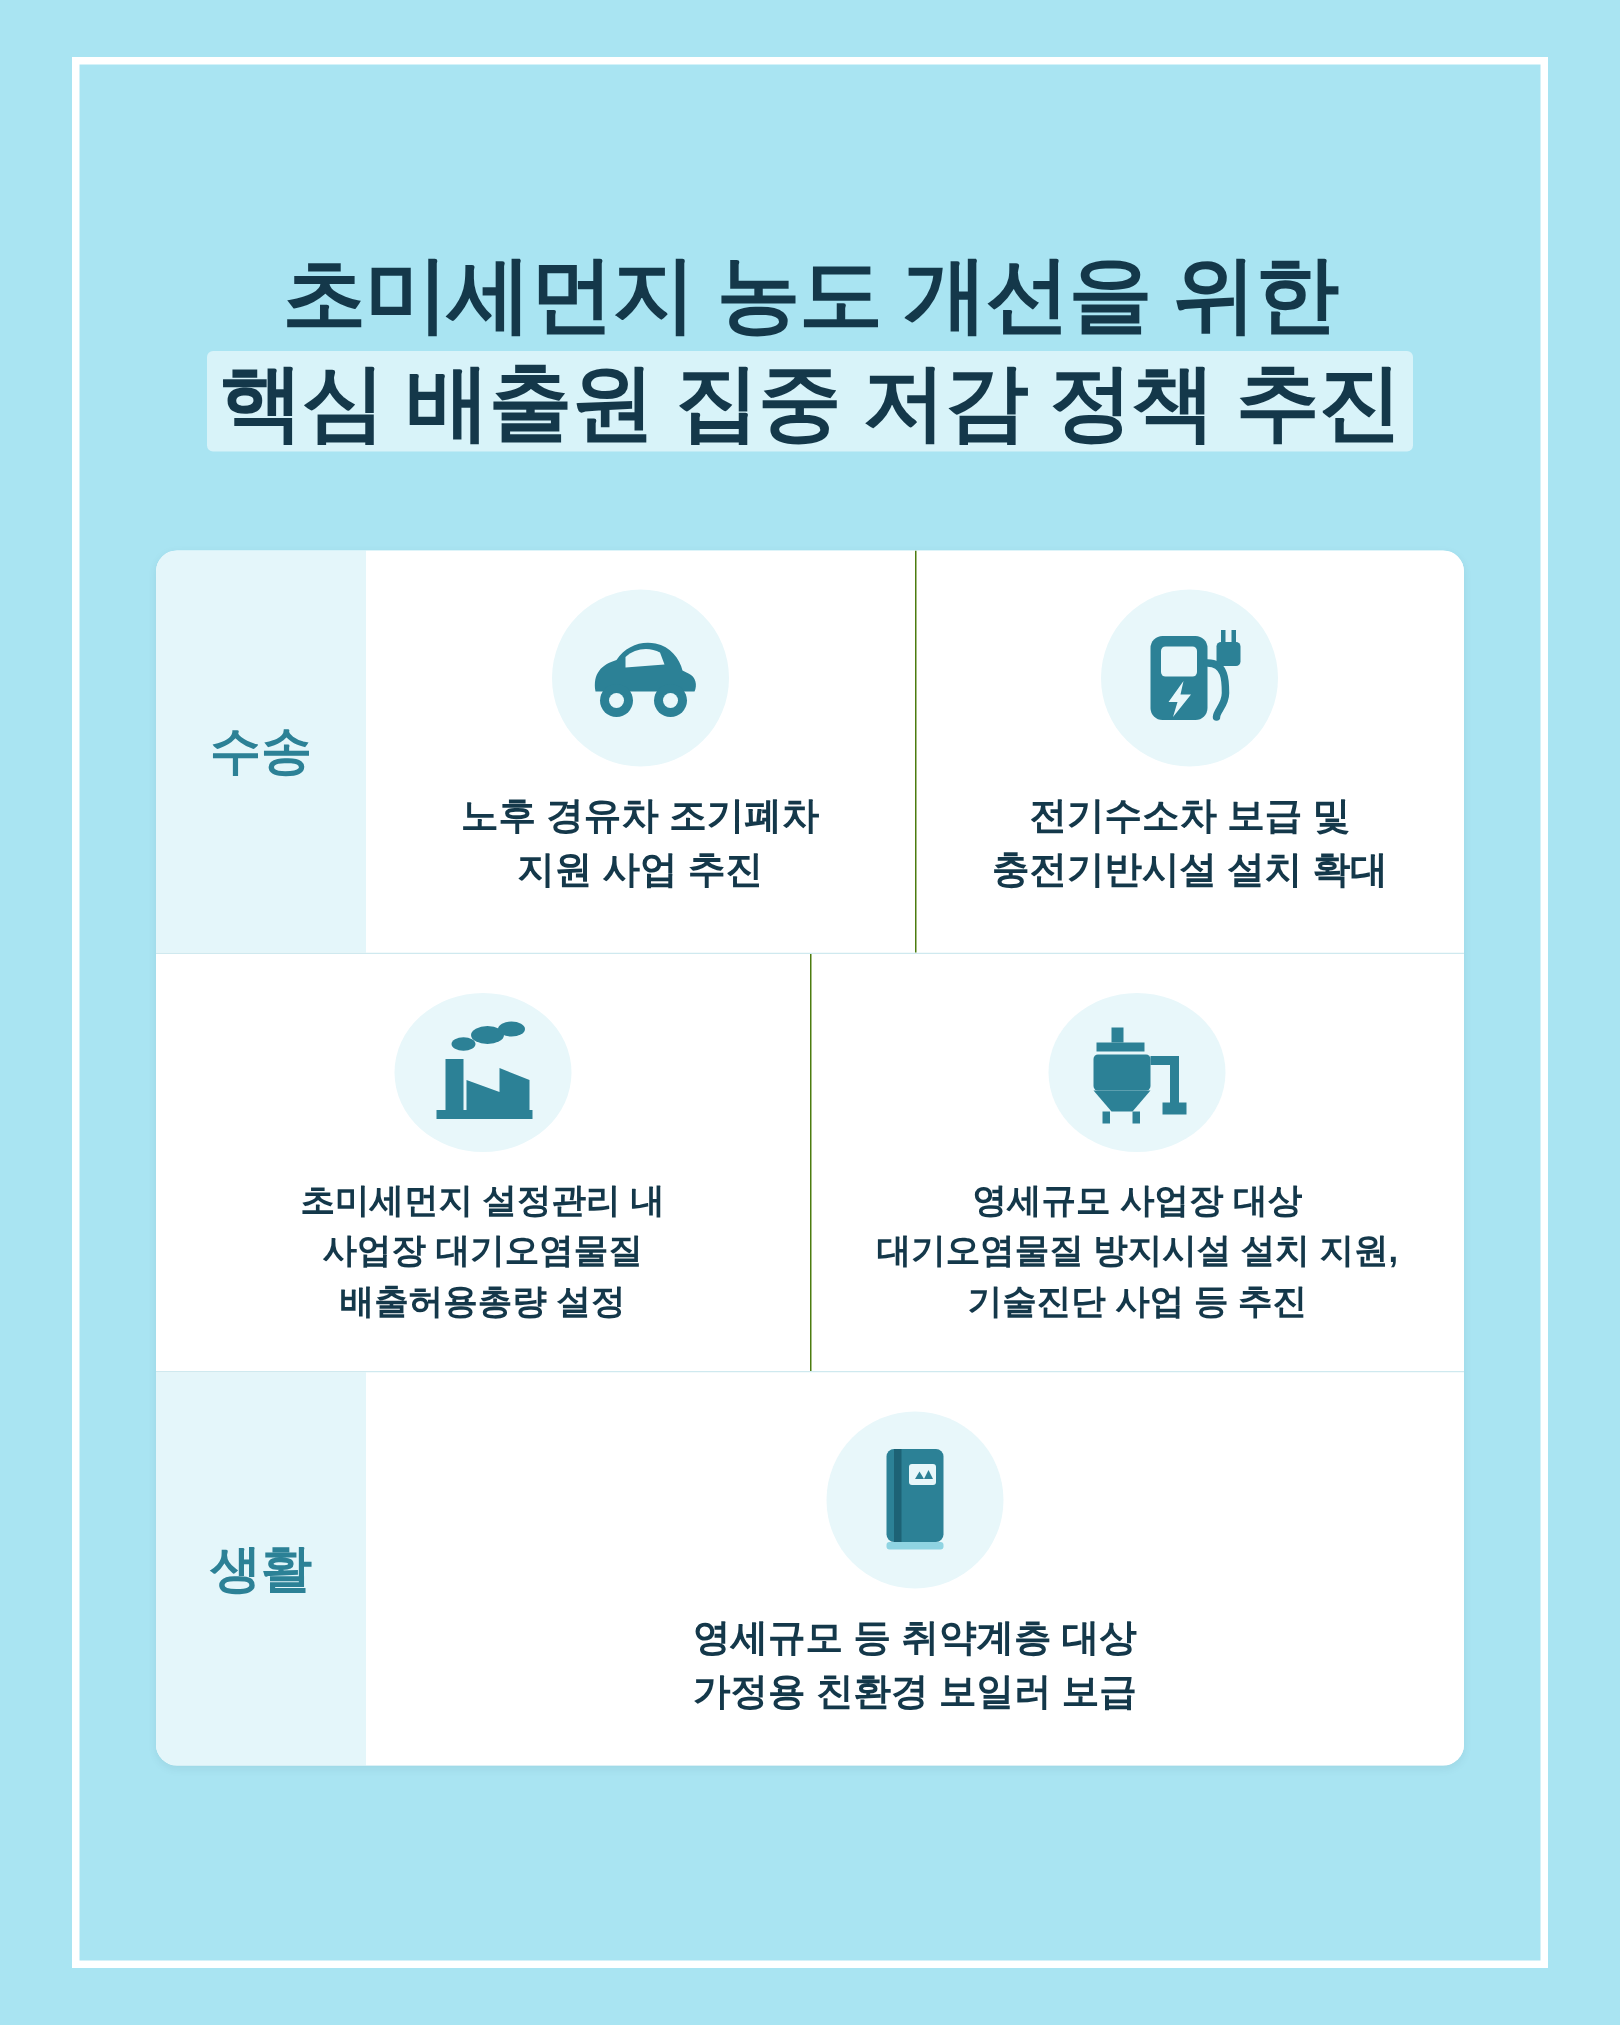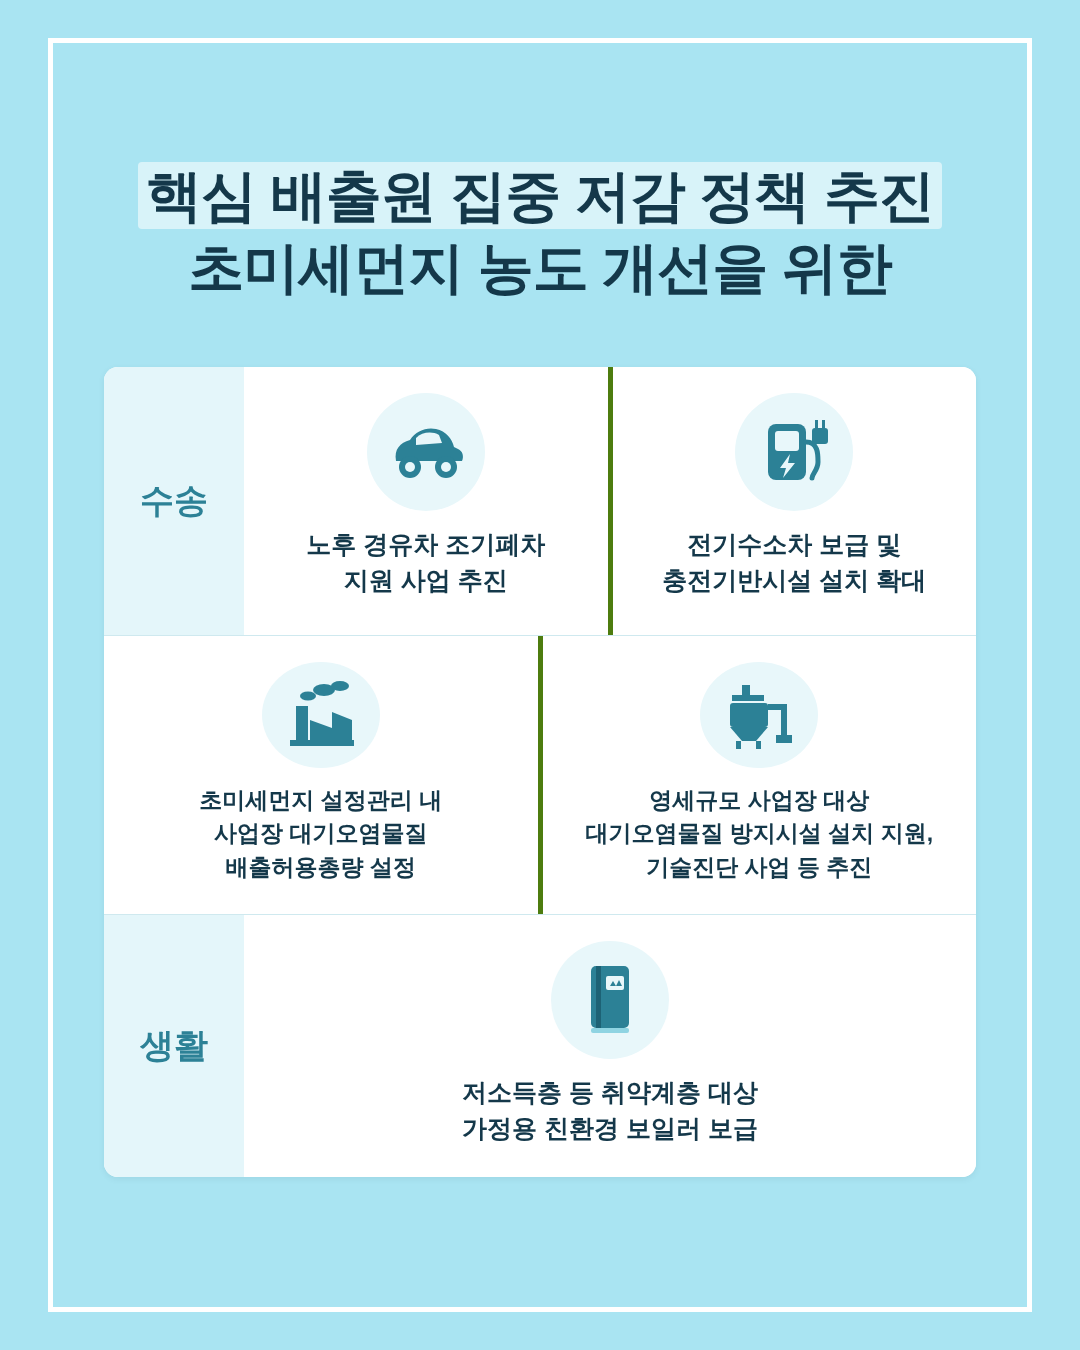--- a/index.html
+++ b/index.html
@@ -116,21 +116,21 @@
     flex: 1;
     padding: 26px 16px 30px;
     box-sizing: border-box;
     display: flex;
     flex-direction: column;
     align-items: center;
     justify-content: flex-start;
     background: #ffffff;
     font-weight: bold;
   }
-  .cell + .cell { border-left: 5px solid #4d7c0f; }
+  .cell + .cell { border-left: 1px solid #4d7c0f; }
 
   .icon-wrap {
     width: 118px;
     height: 118px;
     border-radius: 50%;
     background: #e8f7fa;
     display: flex;
     align-items: center;
     justify-content: center;
     margin-bottom: 16px;
@@ -152,22 +152,22 @@
   .row-3 .cells .cell { height: 262px; }
 </style>
 </head>
 <body>
 
 <div class="card">
 
   <div class="inner-border"></div>
 
   <div class="title-block">
+    <span class="title-line">초미세먼지 농도 개선을 위한</span>
     <span class="title-line highlight"><span>핵심 배출원 집중 저감 정책 추진</span></span>
-    <span class="title-line">초미세먼지 농도 개선을 위한</span>
   </div>
 
   <div class="table">
 
 
     <div class="trow row-1">
       <div class="cat-cell">수송</div>
       <div class="cells">
         <div class="cell">
           <div class="icon-wrap">
@@ -245,20 +245,20 @@
           <div class="icon-wrap">
             <svg width="62" height="76" viewBox="0 0 62 76" aria-hidden="true">
               <rect x="12" y="4" width="38" height="62" rx="5" fill="#2c8196"></rect>
               <rect x="17" y="4" width="5" height="62" fill="#1d6275"></rect>
               <rect x="27" y="14" width="18" height="14" rx="2" fill="#e8f7fa"></rect>
               <path d="M31 24 L34 19 L37 24 Z" fill="#2c8196"></path>
               <path d="M37 24 L40 18 L43 24 Z" fill="#2c8196"></path>
               <rect x="12" y="66" width="38" height="5" rx="2" fill="#8fd4e2"></rect>
             </svg>
           </div>
-          <div class="cell-text">저소득층 등 취약계층 대상
+          <div class="cell-text">영세규모 등 취약계층 대상
 가정용 친환경 보일러 보급</div>
         </div>
       </div>
     </div>
 
   </div>
 </div>
 
 </body></html>

